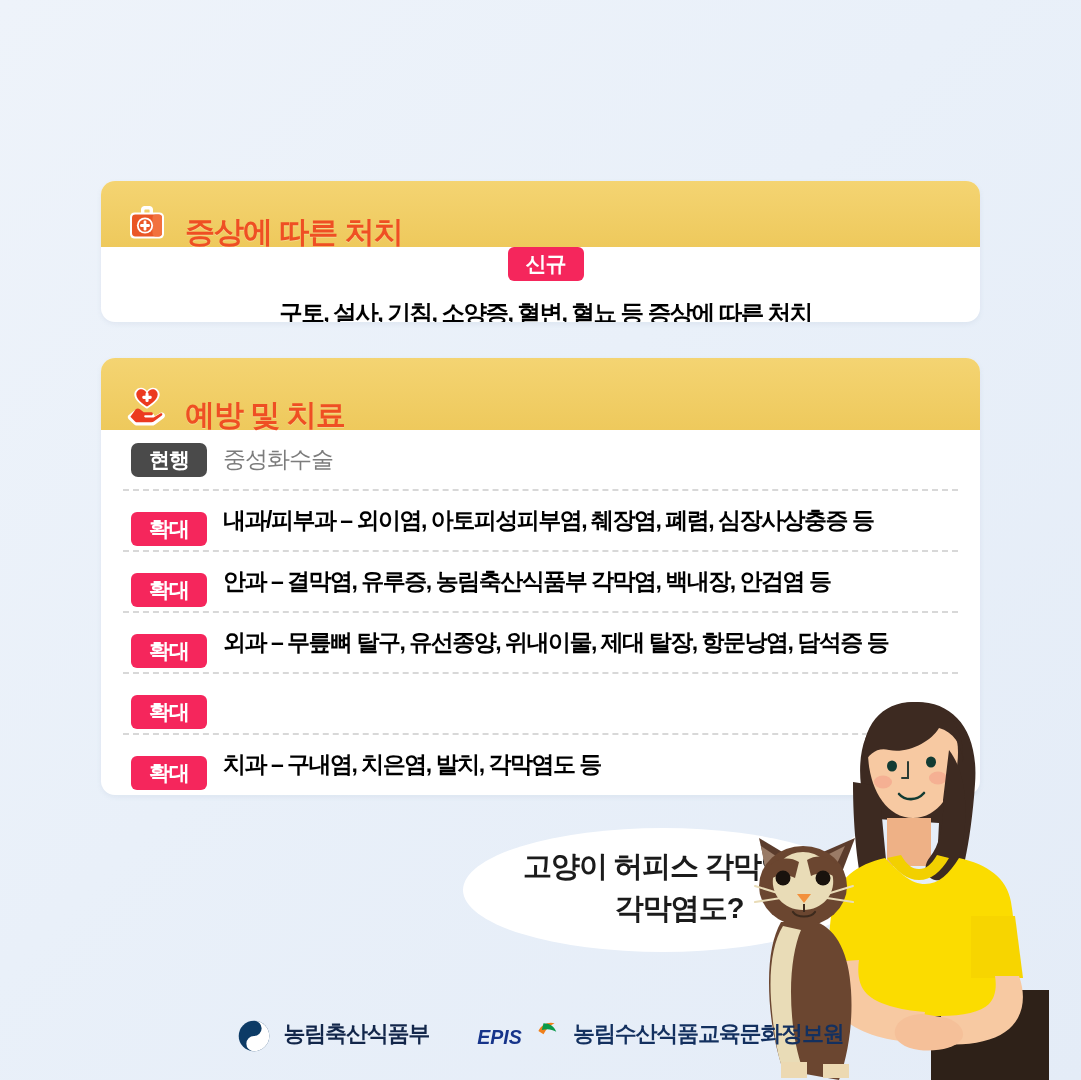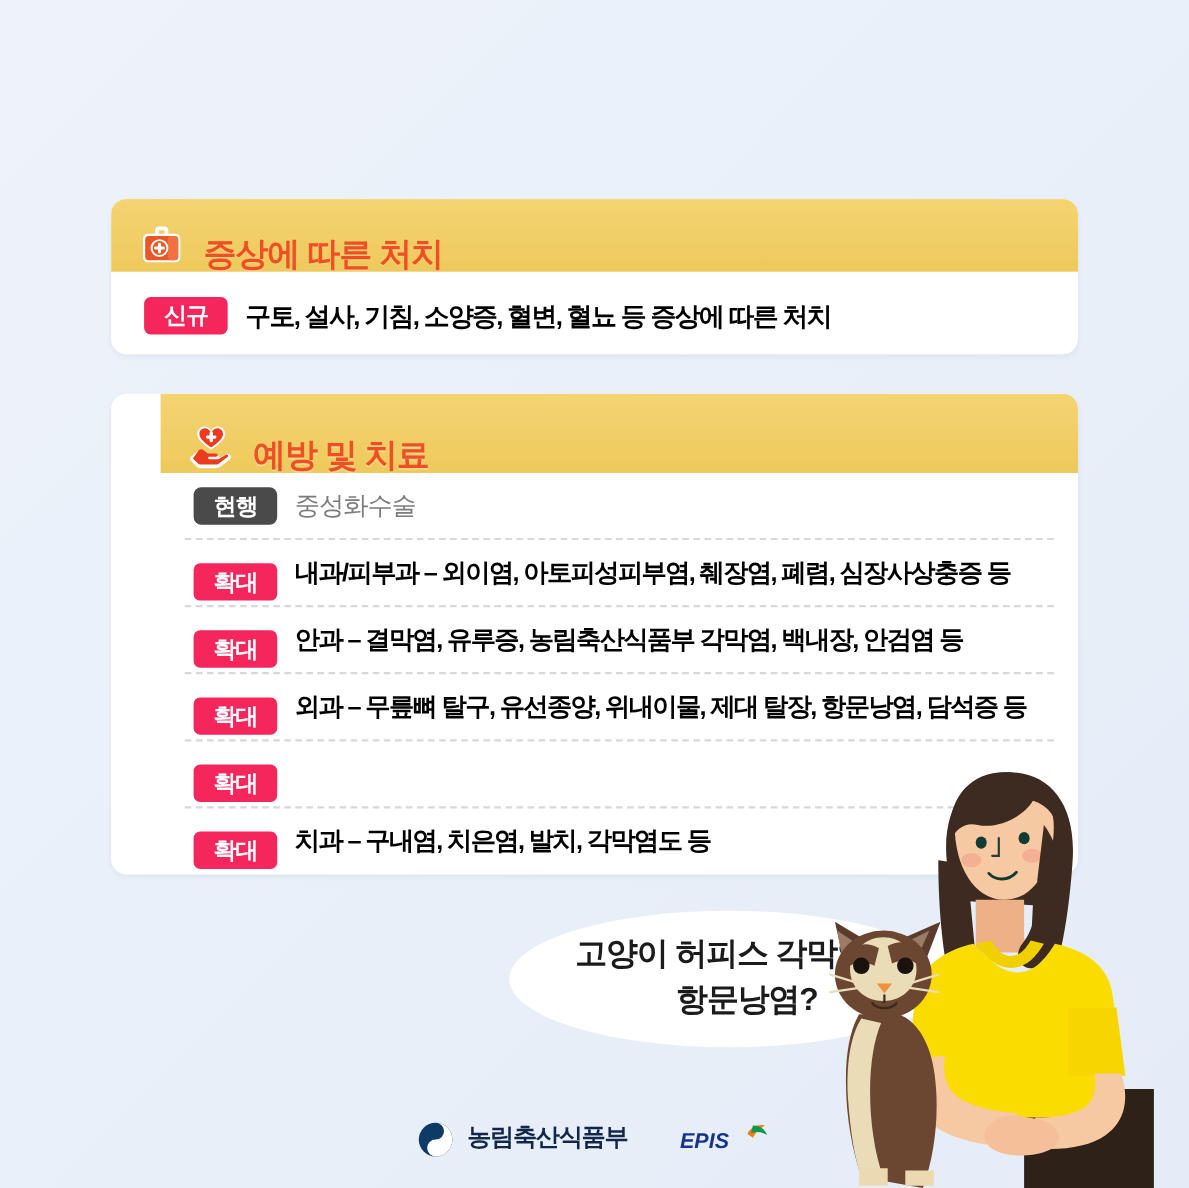--- a/index.html
+++ b/index.html
@@ -13,37 +13,37 @@
   .stage { position:absolute; inset:0; }
 
   
   .card {
     position:absolute; left:101px; width:879px;
     background:#ffffff; border-radius:14px;
     box-shadow:0 2px 5px rgba(120,140,170,.10);
     overflow:hidden;
   }
   #card-symptom { top:181px; height:141px; }
-  #card-prevent { top:358px; height:437px;padding-left:45px; }
+  #card-prevent { top:358px; height:437px; }
 
   .card-header {
     height:66px; background:linear-gradient(180deg,#f4d472 0%,#eec95c 100%);
     display:flex; align-items:flex-end; padding-left:22px; gap:14px;
   }
   #card-prevent .card-header { height:72px; }
   .card-title {
     color:#ef4f23; font-size:30px; font-weight:bold;
     letter-spacing:-1px; line-height:1;
     text-shadow:0 1px 0 rgba(255,255,255,.25);
   }
   .card-body { padding:0 20px; }
 
   
   .row { display:flex; align-items:center; gap:16px; padding-left:10px; }
-  #card-symptom .row { height:80px; }
+  #card-symptom .row { height:80px;flex-direction:column; }
   #card-prevent .row { height:59px; }
   .divider { height:0; border-top:2px dashed #d8d8d8; margin:0 2px; }
 
   .badge {
     flex:none; display:flex; align-items:center; justify-content:center;
     width:76px; height:34px; border-radius:6px;
     color:#fff; font-size:21px; font-weight:bold; letter-spacing:-1px;
   }
   .badge-new     { background:#f5265c; }
   .badge-expand  { background:#f5265c;margin-top:16px; }
@@ -158,21 +158,21 @@
     </div>
   </section>
 
   <div id="speech-bubble">
     <svg viewBox="0 0 430 140" width="430" height="140">
       <path d="M414 6 352 58 402 72Z" fill="#ffffff"></path>
       <ellipse cx="208" cy="72" rx="200" ry="62" fill="#ffffff"></ellipse>
     </svg>
     <div class="bubble-text">
       <span class="l1">고양이 허피스 각막염도</span>
-      <span class="l2">항문낭염?</span>
+      <span class="l2">각막염도?</span>
     </div>
   </div>
 
   <svg id="illustration" viewBox="0 0 346 390">
 
     <path d="M126 96c-6-52 18-84 56-84s62 30 58 82c-2 30-6 58-10 76-3 13-14 18-22 14-4-2-6-6-6-11l2-40-62-4z" fill="#3d2a21"></path>
     <path d="M118 92c0 44 4 80 9 104 2 10 12 14 19 11 6-3 8-9 7-16l-9-95z" fill="#3d2a21"></path>
 
     <path d="M152 128h44v48h-44z" fill="#eeb186"></path>
 
@@ -230,16 +230,17 @@
         <circle cx="20" cy="29" r="5.2" fill="#ffffff"></circle>
       </svg>
       <span class="logo-text">농림축산식품부</span>
     </div>
     <div class="logo-group">
       <svg width="86" height="34" viewBox="0 0 100 40">
         <path d="M74 14c4-8 12-11 19-9-6 3-10 7-13 13z" fill="#f07f1a"></path>
         <path d="M80 5c7 0 13 4 15 10-5-3-11-4-17-2z" fill="#0a9a4a"></path>
         <text x="2" y="29" font-family="Liberation Sans, sans-serif" font-size="23" font-weight="bold" font-style="italic" fill="#16348a">EPIS</text>
       </svg>
+      <span class="logo-text epis">농림수산식품교육문화정보원</span>
     </div>
   </footer>
 
 </div>
 
 </body></html>

